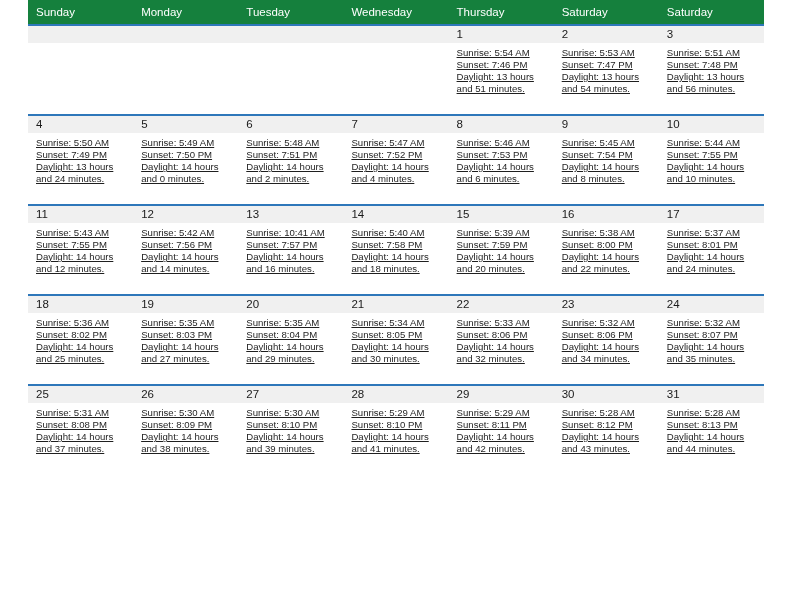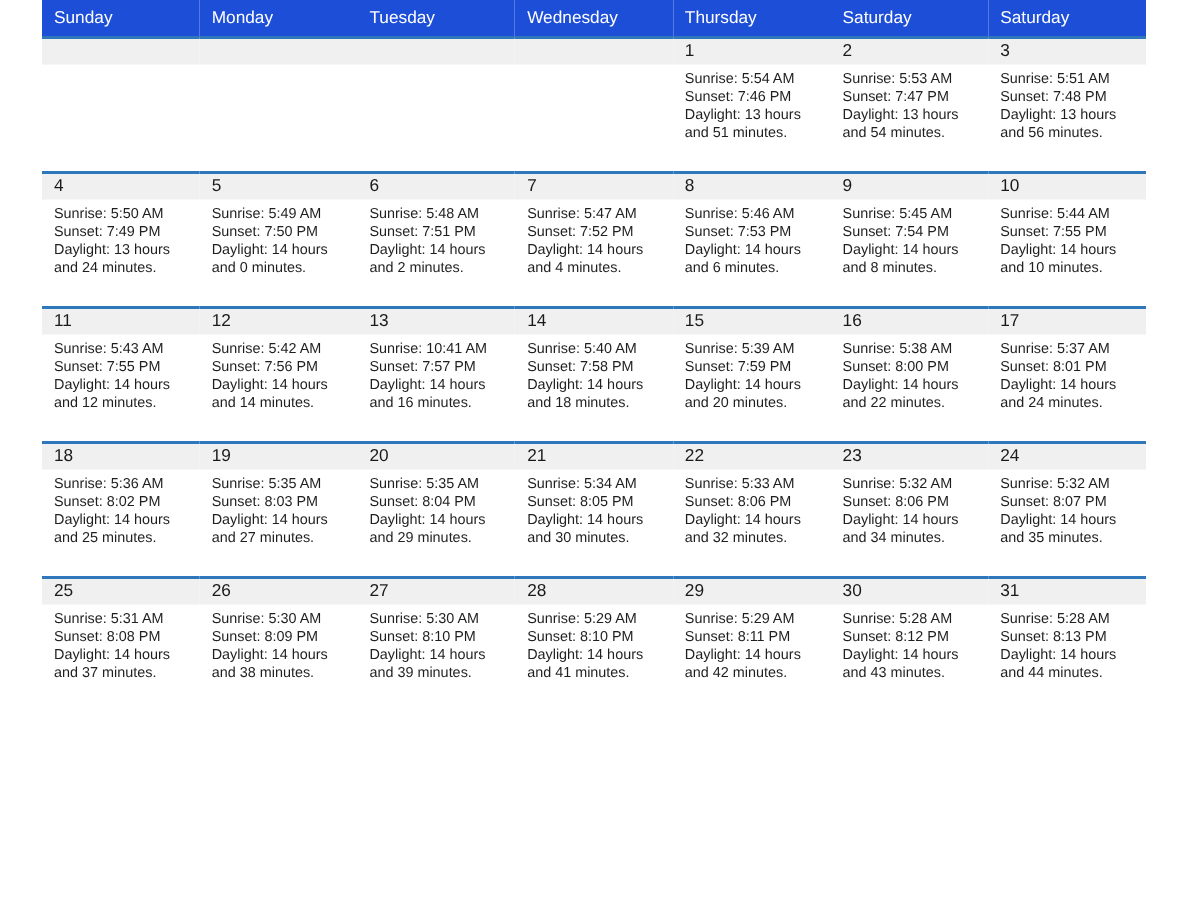--- a/index.html
+++ b/index.html
@@ -82,21 +82,21 @@
     white-space: nowrap;
   }
 
   
   .calendar {
     width: 736px;
     border-collapse: collapse;
     table-layout: fixed;
   }
   .calendar th {
-    background: #1d4ed8;
+    background: #15803d;
     color: #ffffff;
     font-size: 11.5px;
     font-weight: normal;
     text-align: left;
     padding: 6px 0 6px 8px;
     height: 20px;
     box-sizing: border-box;
   }
   .calendar td {
     vertical-align: top;
@@ -122,20 +122,21 @@
     color: #1a1a1a;
   }
   td.empty .daynum-band {
     background: #f0f0f0;
   }
   .cell-body {
     padding: 4px 6px 0 8px;
     font-size: 9.6px;
     line-height: 12.1px;
     color: #1f1f1f;
+    text-decoration: underline;
   }
   .cell-body div {
     white-space: nowrap;
   }
 </style>
 </head>
 <body>
 
 <div class="page">
 

